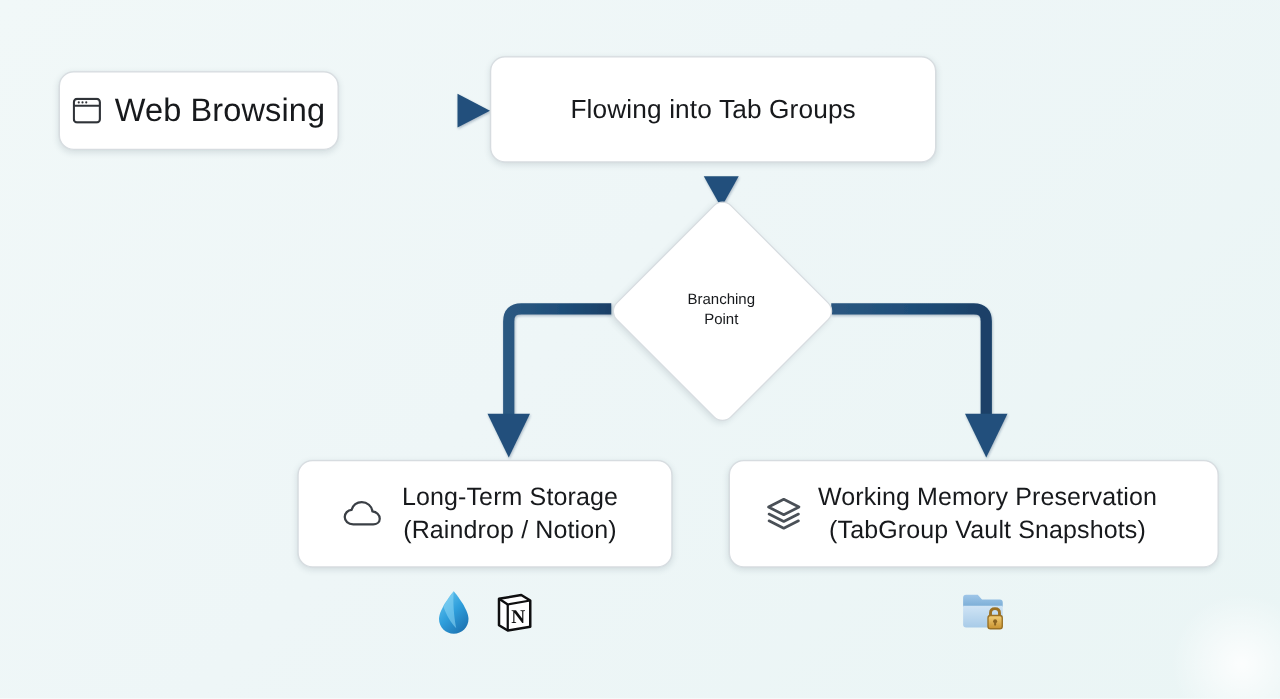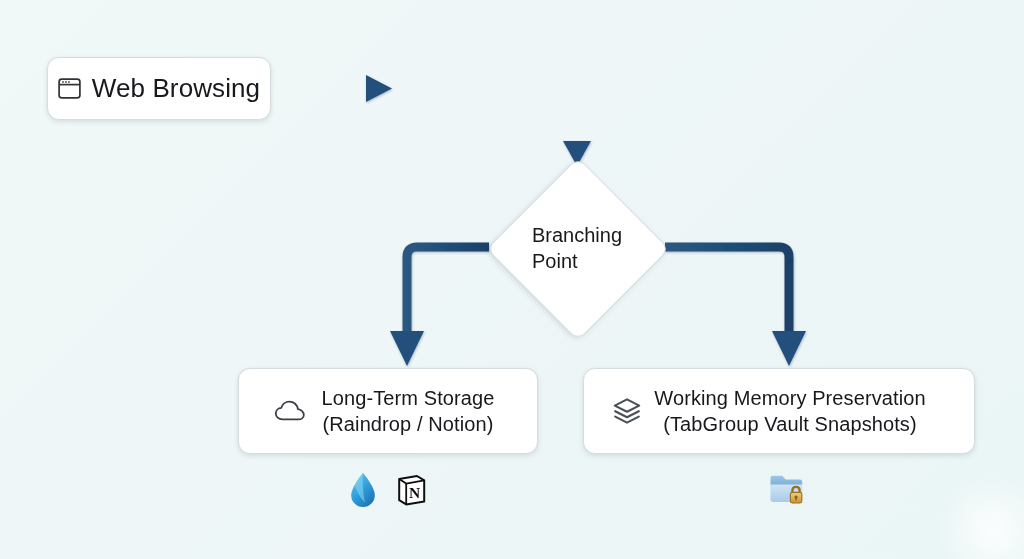--- a/index.html
+++ b/index.html
@@ -86,22 +86,23 @@
     transform: rotate(45deg);
     box-shadow: 0 2px 5px rgba(40,60,80,0.13);
   }
   #node-branching .dia-text {
     position: absolute;
     left: 0; top: 0;
     width: 176px; height: 176px;
     display: flex;
     align-items: center;
     justify-content: center;
-    font-size: 20px;
+    font-size: 12px;
     line-height: 1.32;
+    text-align: center;
     white-space: pre-line;
     color: #17191c;
   }
 
   #node-longterm {
     left: 238px; top: 368px;
     width: 300px; height: 86px;
     gap: 14px;
     padding-right: 8px;
   }
@@ -172,20 +173,23 @@
         <rect x="1.1" y="1.1" width="20.8" height="18.8" rx="2.6" fill="none" stroke="#2f3338" stroke-width="1.7"></rect>
         <line x1="1.1" y1="6.6" x2="21.9" y2="6.6" stroke="#2f3338" stroke-width="1.7"></line>
         <circle cx="5.0" cy="3.9" r="0.85" fill="#2f3338"></circle>
         <circle cx="8.0" cy="3.9" r="0.85" fill="#2f3338"></circle>
         <circle cx="11.0" cy="3.9" r="0.85" fill="#2f3338"></circle>
       </svg>
     </span>
     <span class="label">Web Browsing</span>
   </div>
 
+  <div class="node" id="node-tab-groups">
+    <span class="label">Flowing into Tab Groups</span>
+  </div>
 
   <div id="node-branching">
     <div class="dia-shape"></div>
     <div class="dia-text">Branching
 Point</div>
   </div>
 
   <div class="node" id="node-longterm">
     <span class="ico">
       <svg width="34" height="24" viewBox="0 0 34 24">

